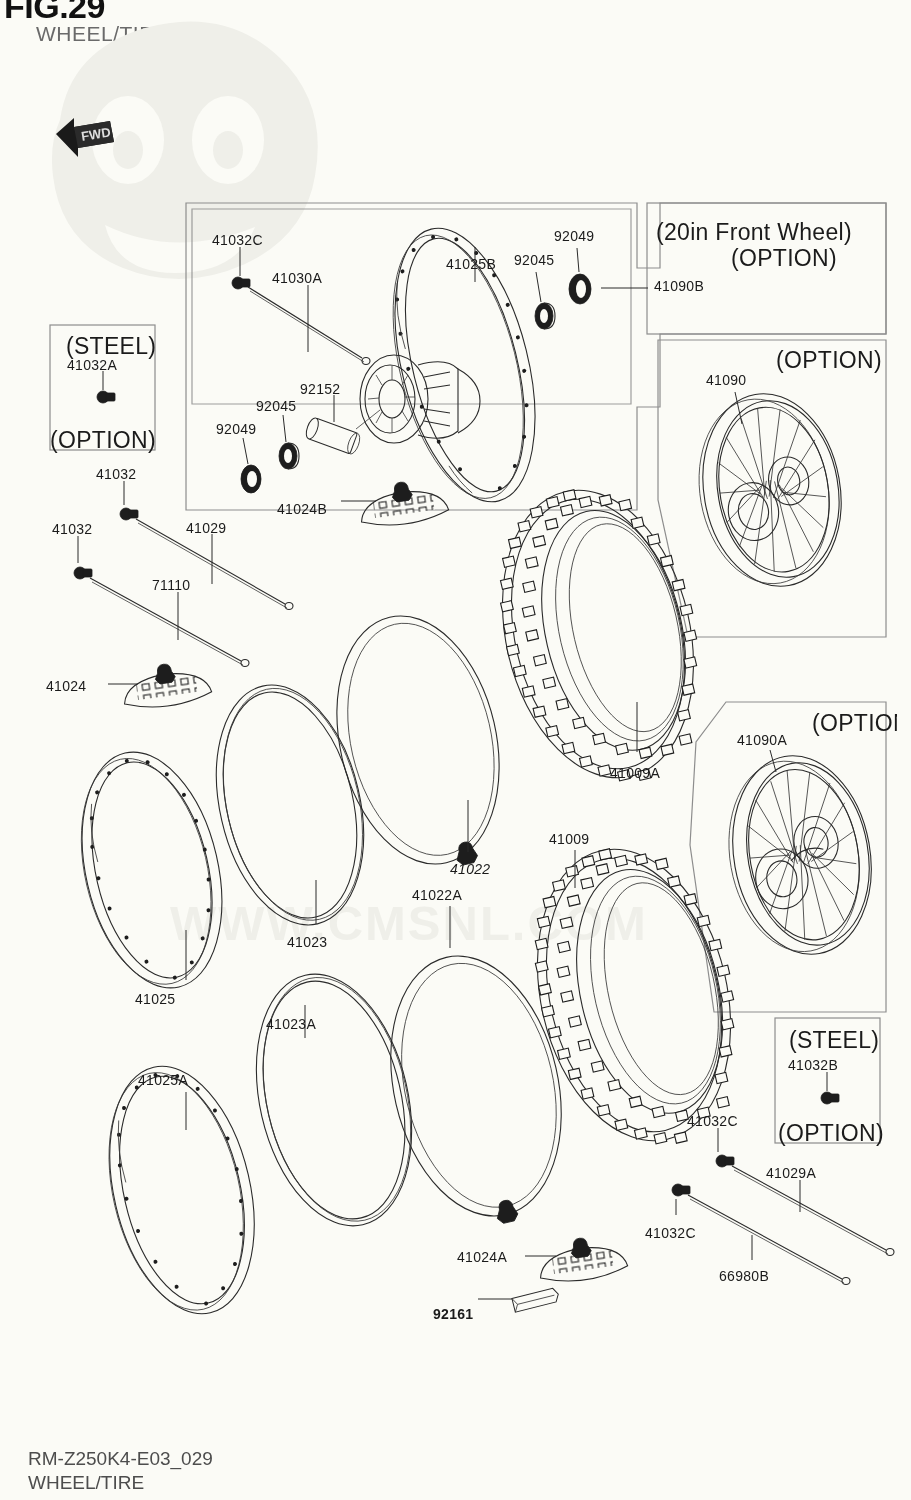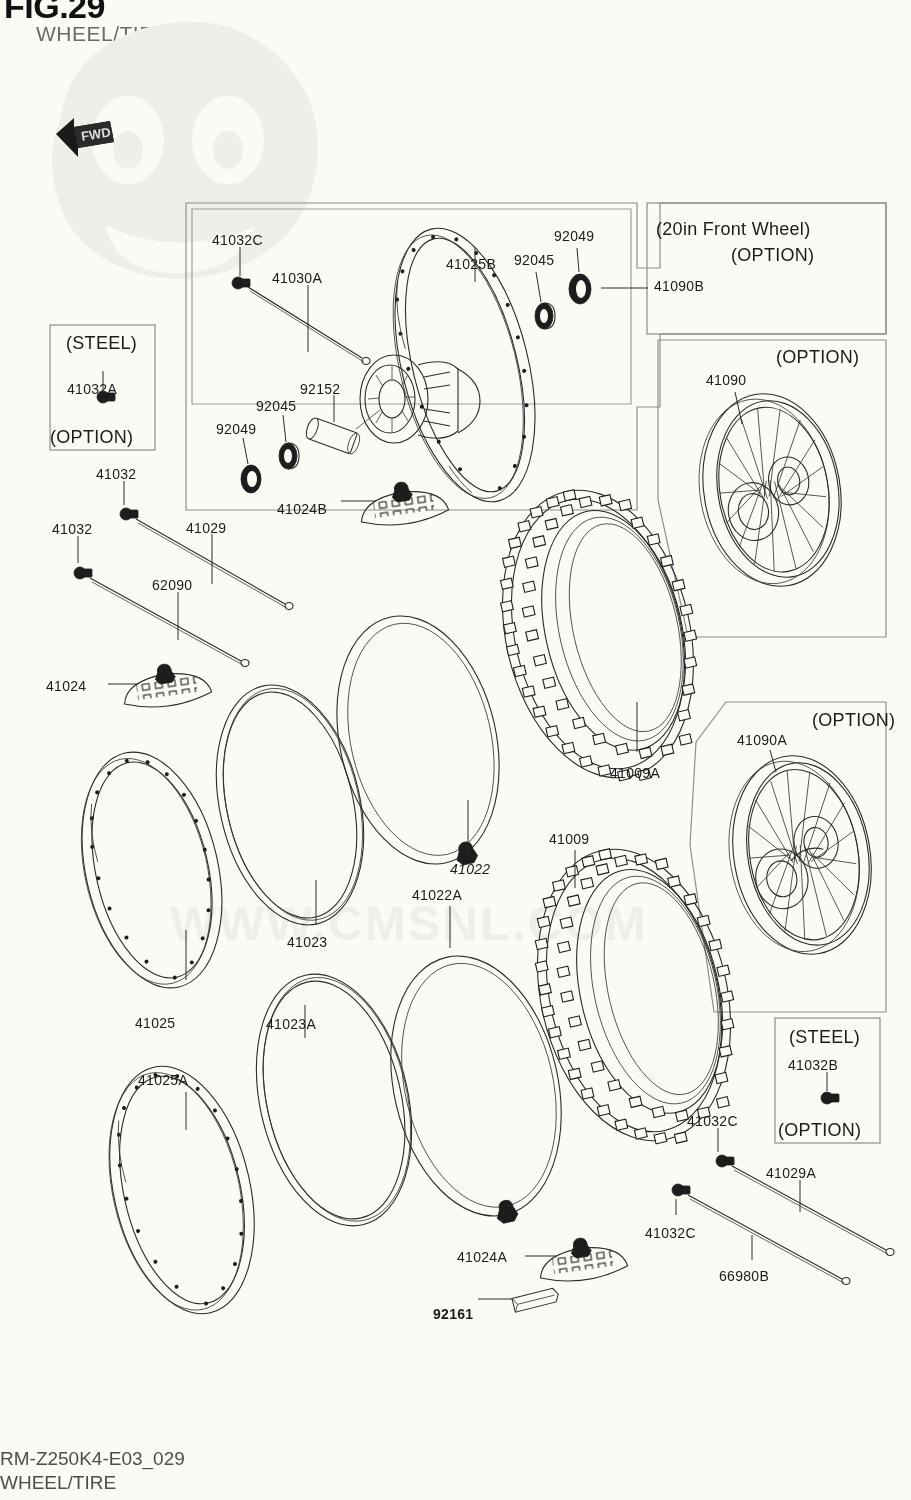--- a/index.html
+++ b/index.html
@@ -79,30 +79,31 @@
   
   .lbl {
     position: absolute;
     font-family: "Liberation Sans", sans-serif;
     font-size: 14px;
     color: #1b1b1b;
     white-space: nowrap;
     letter-spacing: 0.3px;
     z-index: 4;
   }
-  .lbl.sm { font-size: 18px; }
+  .lbl.sm { font-size: 23px; }
 
   
   .foot {
     position: absolute;
     left: 0;
     font-size: 19px;
     color: #4d4d4d;
     white-space: nowrap;
     z-index: 5;
+    padding-left: 28px;
   }
   .foot1 { top: 1448px; }
   .foot2 { top: 1472px; }
   .promo {
     position: absolute;
     left: 92px; top: 1448px;
     font-size: 37px;
     color: #cc0000;
     white-space: nowrap;
     z-index: 6;
@@ -630,39 +631,39 @@
       <div class="lbl" style="left: 554px; top: 228px;">92049</div>
       <div class="lbl" style="left: 514px; top: 252px;">92045</div>
       <div class="lbl" style="left: 654px; top: 278px;">41090B</div>
       <div class="lbl" style="left: 300px; top: 381px;">92152</div>
       <div class="lbl" style="left: 256px; top: 398px;">92045</div>
       <div class="lbl" style="left: 216px; top: 421px;">92049</div>
       <div class="lbl" style="left: 277px; top: 501px;">41024B</div>
       <div class="lbl" style="left: 96px; top: 466px;">41032</div>
       <div class="lbl" style="left: 52px; top: 521px;">41032</div>
       <div class="lbl" style="left: 186px; top: 520px;">41029</div>
-      <div class="lbl" style="left: 152px; top: 577px;">62090</div>
+      <div class="lbl" style="left: 152px; top: 577px;">71110</div>
       <div class="lbl" style="left: 46px; top: 678px; text-align: center;">41024</div>
       <div class="lbl" style="left: 610px; top: 765px;">41009A</div>
       <div class="lbl" style="left: 549px; top: 831px;">41009</div>
       <div class="lbl" style="left: 450px; top: 861px; font-style: italic;">41022</div>
       <div class="lbl" style="left: 412px; top: 887px;">41022A</div>
       <div class="lbl" style="left: 287px; top: 934px;">41023</div>
       <div class="lbl" style="left: 266px; top: 1016px;">41023A</div>
-      <div class="lbl" style="left: 135px; top: 991px; margin-top: 24px;">41025</div>
+      <div class="lbl" style="left: 135px; top: 991px;">41025</div>
       <div class="lbl" style="left: 138px; top: 1072px;">41025A</div>
       <div class="lbl" style="left: 737px; top: 732px;">41090A</div>
       <div class="lbl" style="left: 706px; top: 372px;">41090</div>
       <div class="lbl" style="left: 687px; top: 1113px;">41032C</div>
       <div class="lbl" style="left: 766px; top: 1165px;">41029A</div>
       <div class="lbl" style="left: 645px; top: 1225px;">41032C</div>
       <div class="lbl" style="left: 719px; top: 1268px;">66980B</div>
       <div class="lbl" style="left: 457px; top: 1249px;">41024A</div>
       <div class="lbl" style="left: 433px; top: 1306px; font-weight: bold;">92161</div>
-      <div class="lbl" style="left: 67px; top: 357px; margin-top: 24px;">41032A</div>
+      <div class="lbl" style="left: 67px; top: 357px;">41032A</div>
       <div class="lbl" style="left: 788px; top: 1057px;">41032B</div>
     </div>
   <div id="boxcaps">
       <div class="lbl sm" style="left: 656px; top: 219px;">(20in Front Wheel)</div>
       <div class="lbl sm" style="left: 731px; top: 245px;">(OPTION)</div>
       <div class="lbl sm" style="left: 66px; top: 333px;">(STEEL)</div>
       <div class="lbl sm" style="left: 50px; top: 427px;">(OPTION)</div>
       <div class="lbl sm" style="left: 776px; top: 347px;">(OPTION)</div>
       <div class="lbl sm" style="left: 812px; top: 710px;">(OPTION)</div>
       <div class="lbl sm" style="left: 789px; top: 1027px;">(STEEL)</div>

